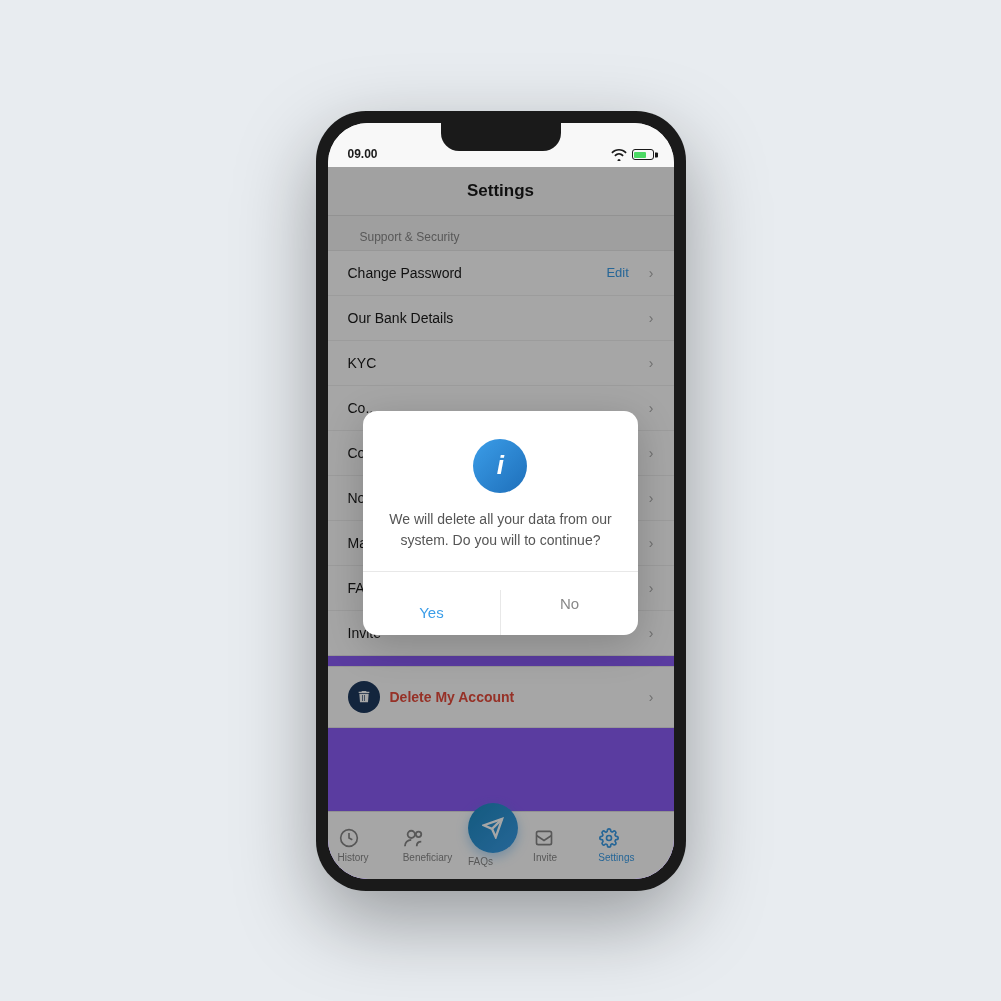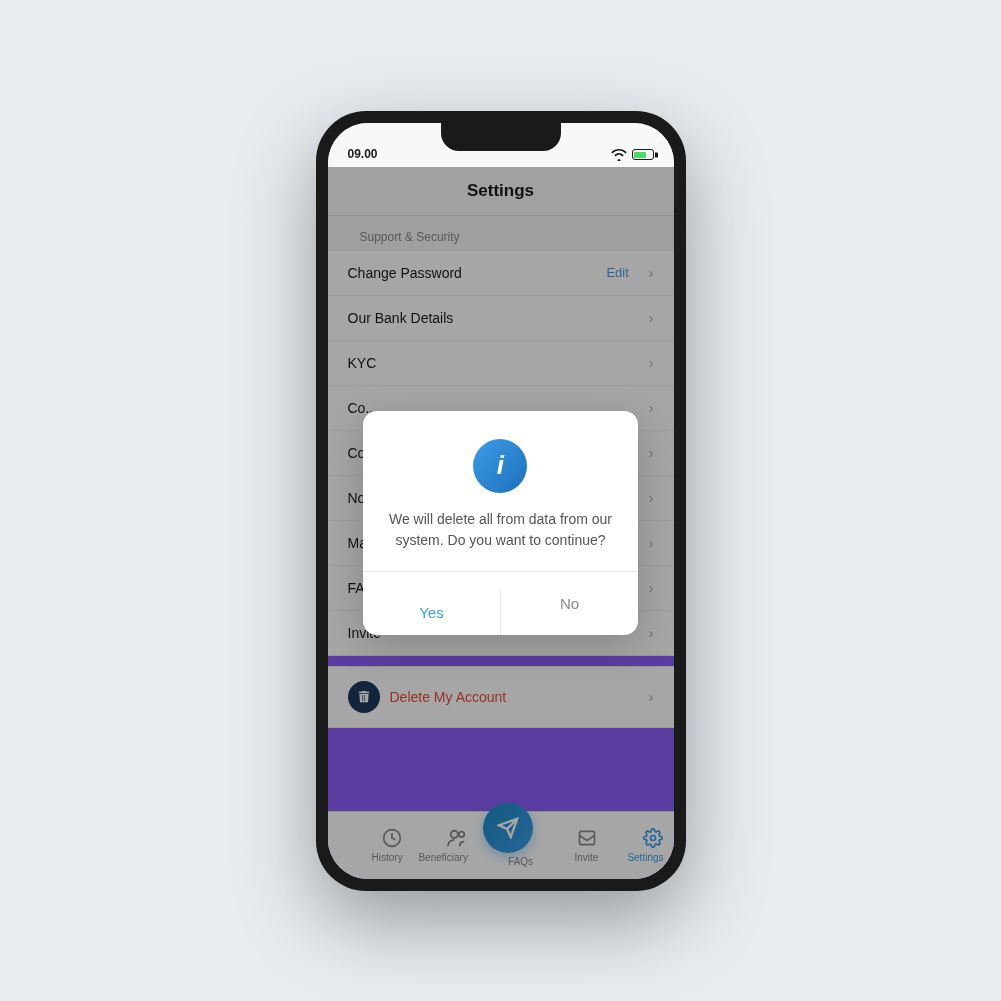--- a/index.html
+++ b/index.html
@@ -220,39 +220,39 @@
 
     .delete-icon-circle svg {
       width: 16px;
       height: 16px;
       fill: white;
     }
 
     .delete-label {
       color: #e74c3c;
       font-size: 14px;
-      font-weight: 400;
+      font-weight: 700;
     }
 
     
     .bottom-nav {
       height: 68px;
       background: #fff;
       border-top: 1px solid #e0e0e0;
       display: flex;
       align-items: center;
       justify-content: space-around;
       padding: 0 10px;
       position: relative;
     }
 
     .nav-item {
       display: flex;
       flex-direction: column;
-      align-items: flex-end;
+      align-items: flex-start;
       gap: 3px;
       flex: 1;
     }
 
     .nav-icon {
       width: 22px;
       height: 22px;
       display: flex;
       align-items: center;
       justify-content: center;
@@ -534,21 +534,21 @@
 
         <div class="dim-overlay"></div>
 
         <div class="modal-overlay">
           <div class="modal-box">
             <div class="modal-icon-wrap">
               <div class="modal-icon-circle">
                 <span>i</span>
               </div>
             </div>
-            <p class="modal-message">We will delete all from data from our system. Do you want to continue?</p>
+            <p class="modal-message">We will delete all your data from our system. Do you will to continue?</p>
             <div class="modal-buttons">
               <button class="modal-btn modal-btn-yes">Yes</button>
               <button class="modal-btn modal-btn-no">No</button>
             </div>
           </div>
         </div>
 
       </div>
     </div>
   </div>

